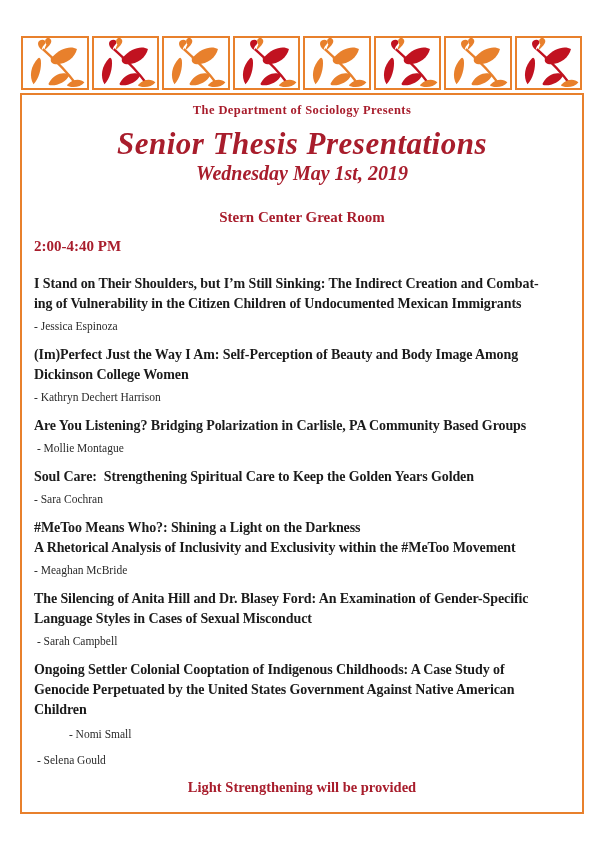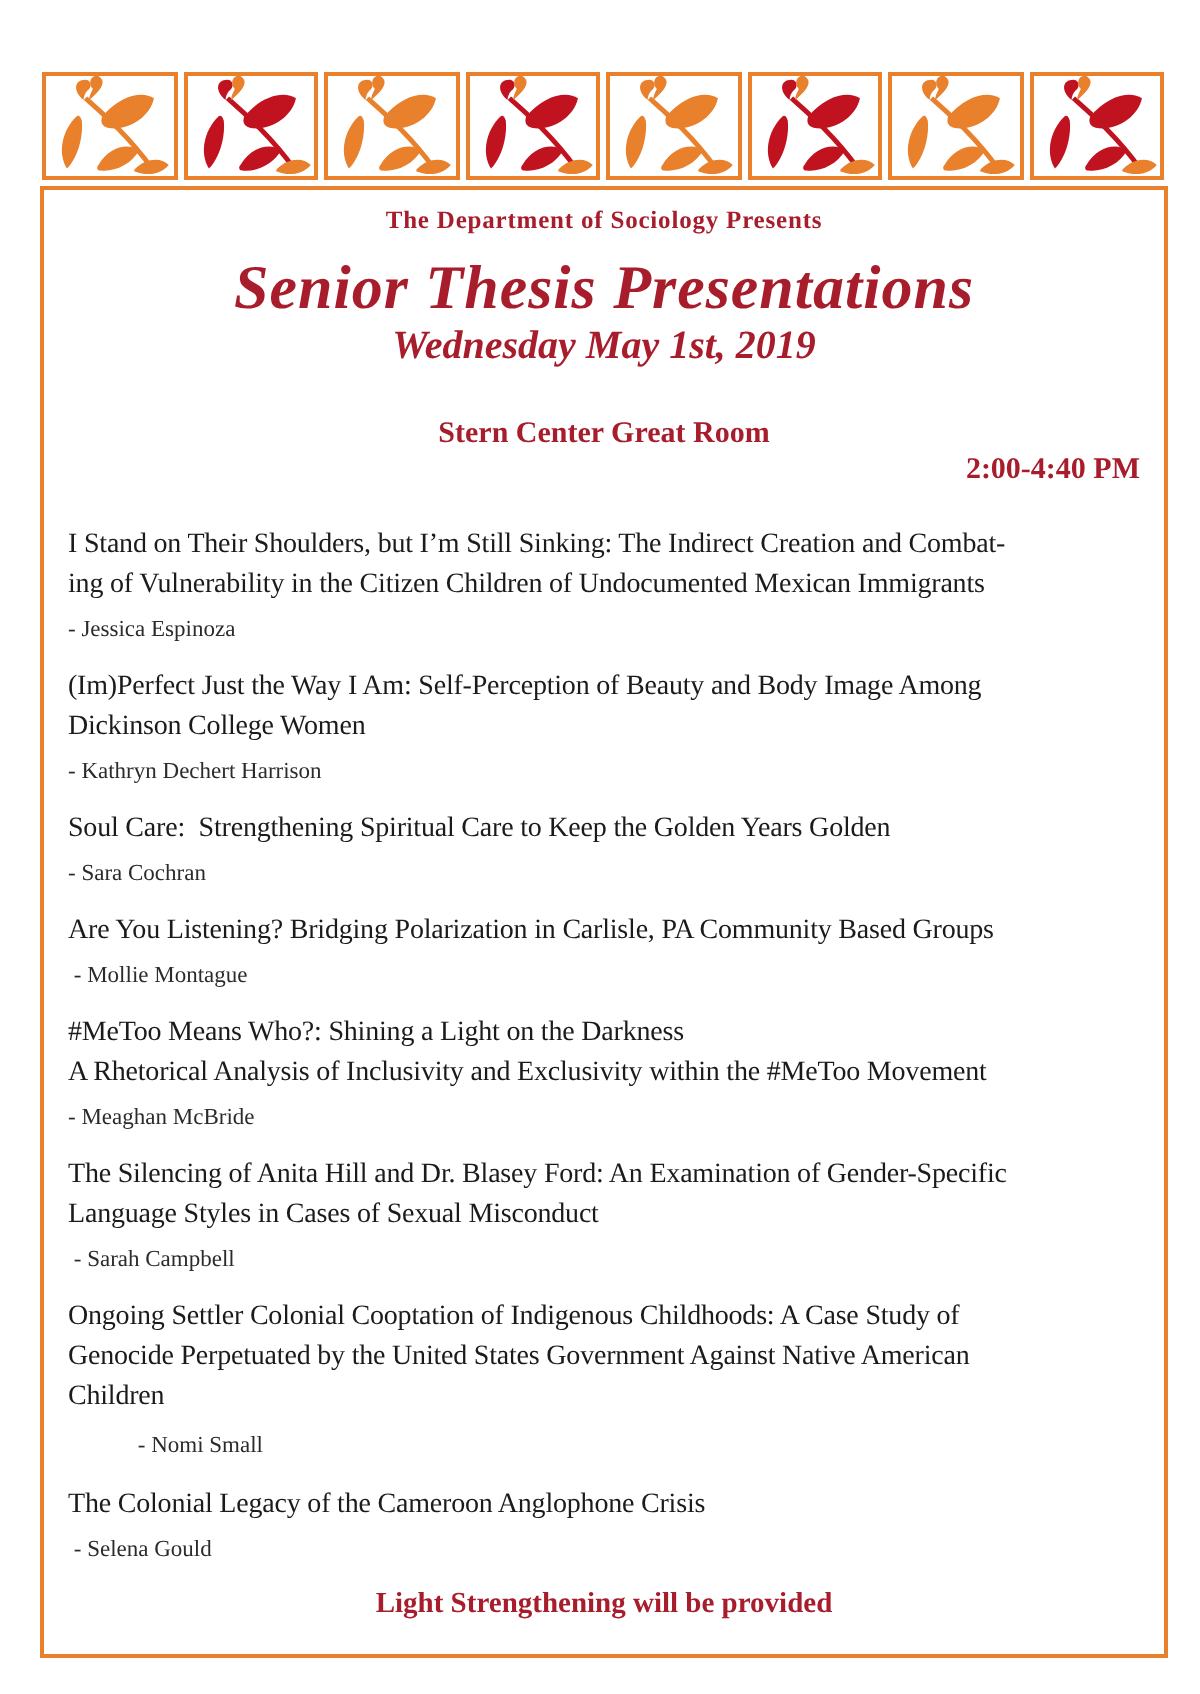--- a/index.html
+++ b/index.html
@@ -67,36 +67,36 @@
     font-size: 20px;
   }
   .venue-line {
     text-align: center;
     color: var(--red-text);
     font-weight: bold;
     font-size: 15px;
     margin-top: 24px;
   }
   .time-line {
-    text-align: right;
+    text-align: left;
     color: var(--red-text);
     font-weight: bold;
     font-size: 15px;
-    margin-top: 1px;
+    margin-top: 12px;
   }
   
   .items {
     margin-top: 19px;
   }
   .item {
     margin-bottom: 13px;
   }
   .item-title {
     color: #1b1b1b;
-    font-weight: normal;
+    font-weight: bold;
     font-size: 14px;
     line-height: 20px;
     letter-spacing: -0.1px;
     white-space: pre-wrap;
   }
   .item-presenter {
     color: #2b2b2b;
     font-size: 11.5px;
     margin-top: 6px;
     white-space: pre-wrap;
@@ -192,27 +192,27 @@
         <div class="item-presenter">- Jessica Espinoza</div>
       </div>
 
       <div class="item">
         <div class="item-title">(Im)Perfect Just the Way I Am: Self-Perception of Beauty and Body Image Among
 Dickinson College Women</div>
         <div class="item-presenter">- Kathryn Dechert Harrison</div>
       </div>
 
       <div class="item">
+        <div class="item-title">Are You Listening? Bridging Polarization in Carlisle, PA Community Based Groups</div>
+        <div class="item-presenter"> - Mollie Montague</div>
+      </div>
+
+      <div class="item">
         <div class="item-title">Soul Care:  Strengthening Spiritual Care to Keep the Golden Years Golden</div>
         <div class="item-presenter">- Sara Cochran</div>
-      </div>
-
-      <div class="item">
-        <div class="item-title">Are You Listening? Bridging Polarization in Carlisle, PA Community Based Groups</div>
-        <div class="item-presenter"> - Mollie Montague</div>
       </div>
 
       <div class="item">
         <div class="item-title">#MeToo Means Who?: Shining a Light on the Darkness
 A Rhetorical Analysis of Inclusivity and Exclusivity within the #MeToo Movement</div>
         <div class="item-presenter">- Meaghan McBride</div>
       </div>
 
       <div class="item">
         <div class="item-title">The Silencing of Anita Hill and Dr. Blasey Ford: An Examination of Gender-Specific
@@ -221,21 +221,20 @@
       </div>
 
       <div class="item">
         <div class="item-title">Ongoing Settler Colonial Cooptation of Indigenous Childhoods: A Case Study of
 Genocide Perpetuated by the United States Government Against Native American
 Children</div>
         <div class="item-presenter"> - Nomi Small</div>
       </div>
 
       <div class="item">
-        <div class="item-title">The Colonial Legacy of the Cameroon Anglophone Crisis</div>
         <div class="item-presenter"> - Selena Gould</div>
       </div>
 
     </div>
 
     <div class="footer-line">Light Strengthening will be provided</div>
 
   </div>
 </div>
 

